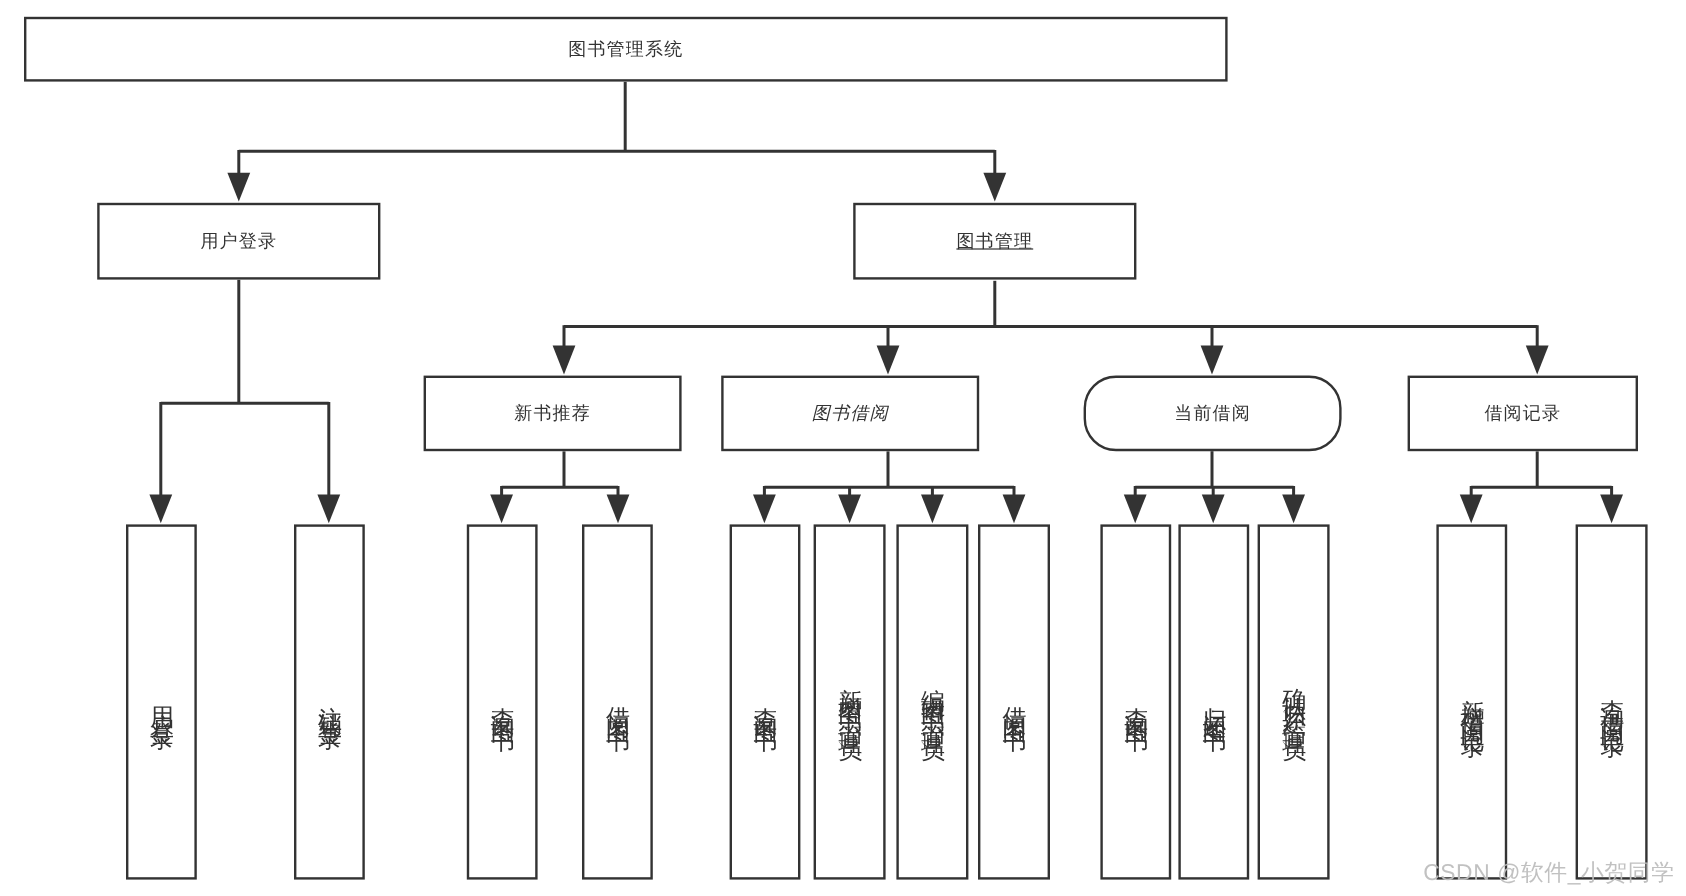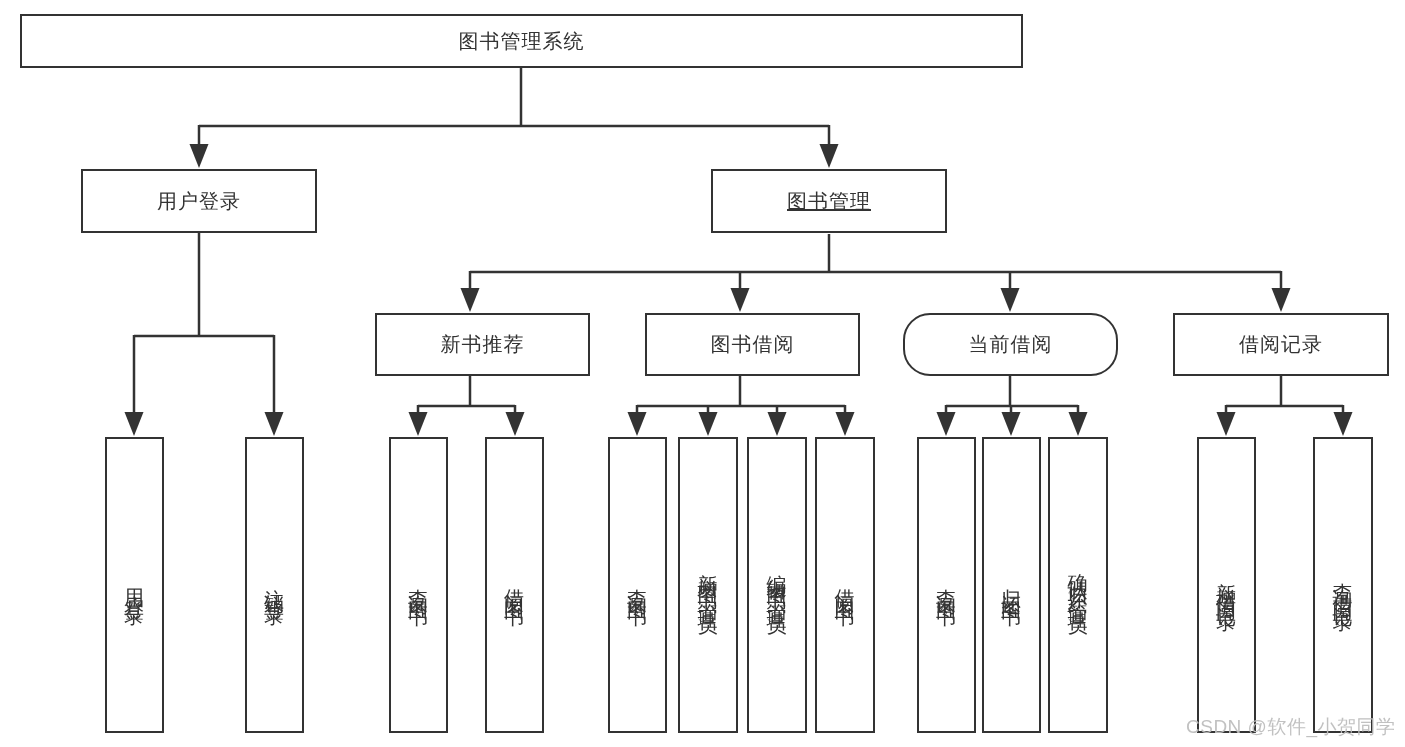--- a/index.html
+++ b/index.html
@@ -26,21 +26,21 @@
     position: absolute;
     box-sizing: border-box;
     border: 2.5px solid #333333;
     background: #ffffff;
     display: flex;
     align-items: center;
     justify-content: center;
     color: #333333;
   }
   .node.h-label {
-    font-size: 20px;
+    font-size: 15px;
     letter-spacing: 1px;
     white-space: nowrap;
   }
   .node.root {
     left: 20px; top: 14px; width: 1003px; height: 54px;
   }
   .node.lvl2 {
     height: 64px; top: 169px; width: 236px;
   }
   .node.lvl3 {
@@ -156,24 +156,24 @@
       <polygon points="1216.5,412 1235.5,412 1226,436"></polygon>
       <polygon points="1333.5,412 1352.5,412 1343,436"></polygon>
     </g>
   </svg>
 
   <div class="node root h-label">图书管理系统</div>
 
   <div class="node lvl2 h-label" style="left:81px;">用户登录</div>
   <div class="node lvl2 h-label" style="left:711px;text-decoration:underline;">图书管理</div>
 
-  <div class="node lvl3 h-label" style="left:375px;font-family:Liberation Serif, serif;">新书推荐</div>
-  <div class="node lvl3 h-label" style="left:645px;">图书借阅</div>
+  <div class="node lvl3 h-label" style="left:353px;font-family:Liberation Serif, serif;">新书推荐</div>
+  <div class="node lvl3 h-label" style="left:601px;font-style:italic;">图书借阅</div>
   <div class="node lvl3 h-label" style="left:903px;border-radius:27px;">当前借阅</div>
-  <div class="node lvl3 h-label" style="left:1173px;width:216px;">借阅记录</div>
+  <div class="node lvl3 h-label" style="left:1173px;width:192px;">借阅记录</div>
 
   <div class="node leaf" style="left:105px;">
     <span class="vtext">用户登录</span>
   </div>
   <div class="node leaf" style="left:245px;">
     <span class="vtext">注销登录</span>
   </div>
 
   <div class="node leaf" style="left:389px;">
     <span class="vtext">查询图书</span>

